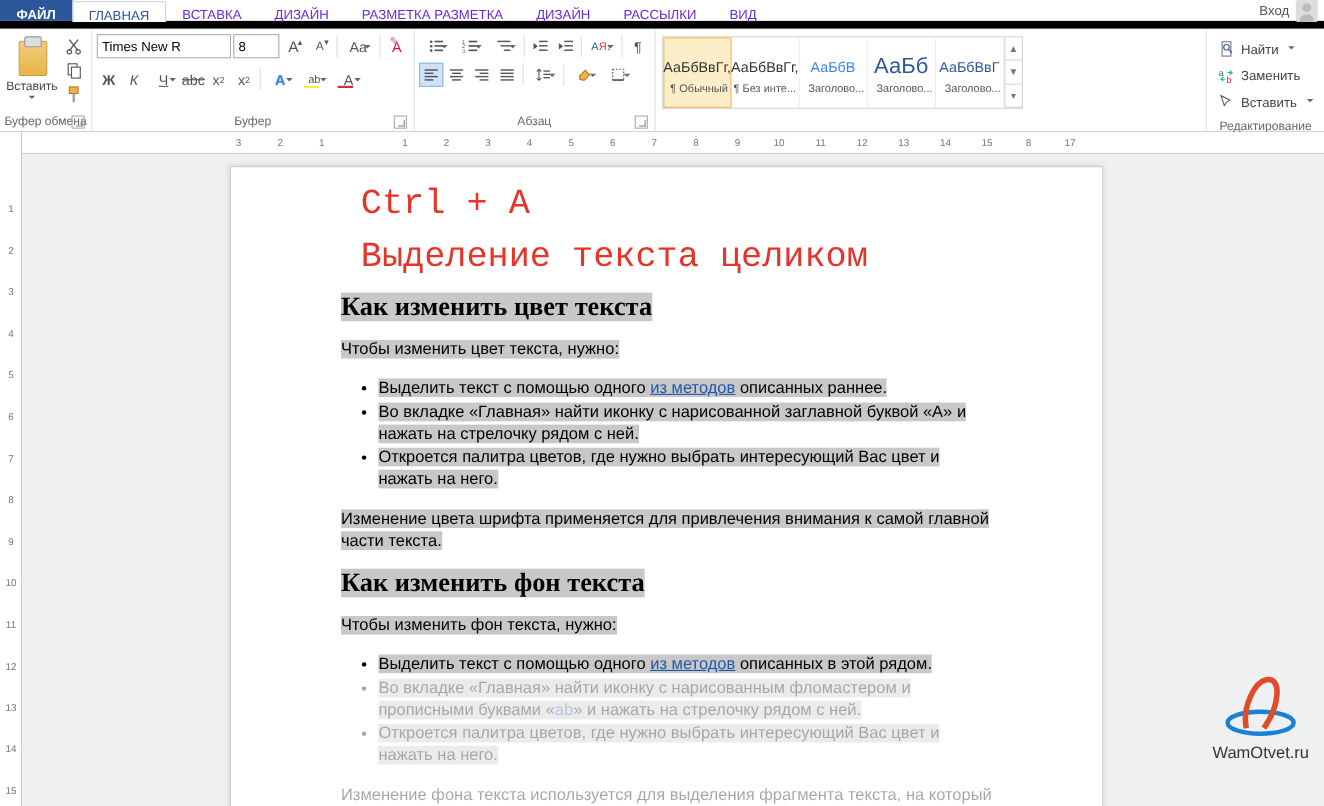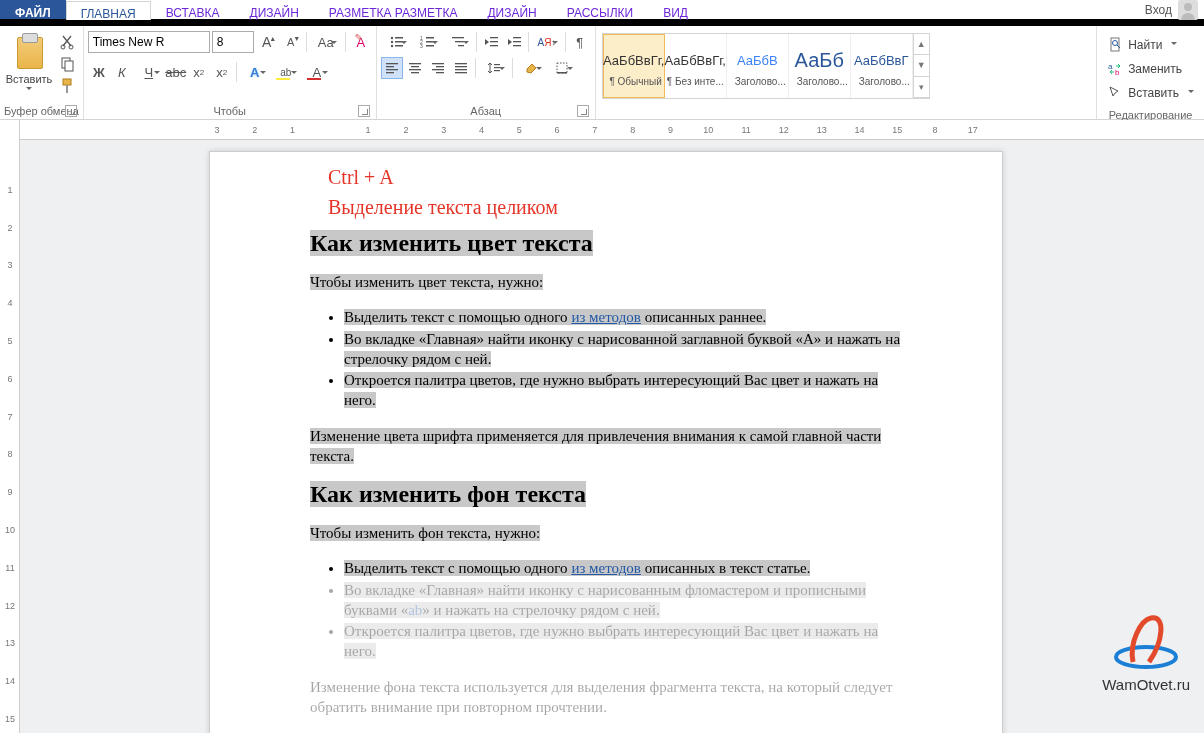--- a/index.html
+++ b/index.html
@@ -44,23 +44,23 @@
   .edit-col{display:flex;flex-direction:column;padding:4px 6px;gap:4px}
   .edit-item{display:flex;align-items:center;gap:5px;cursor:pointer;font-size:12px;color:#444;height:20px}
   .ruler-area{background:#eef0f2;height:613px;position:relative;overflow:hidden}
   .vr{position:absolute;left:0;top:0;width:20px;height:100%;background:#fff;border-right:1px solid #ccc}
   .vr-scale{position:absolute;left:0;top:27px;width:20px;height:580px;font-size:9px;color:#777}
   .vr-tick{position:absolute;left:0;width:100%;text-align:center}
   .hr{position:absolute;left:20px;top:0;right:0;height:20px;background:#fff;border-bottom:1px solid #ccc}
   .hr-scale{position:absolute;left:178px;top:0;height:20px;display:flex;align-items:center;font-size:9px;color:#777}
   .hr-num{width:37.8px;text-align:center}
   .page{position:absolute;left:209px;top:31px;width:794px;height:1000px;background:#fff;box-shadow:0 0 6px rgba(0,0,0,.15);border:1px solid #ccc;padding:10px 100px 40px}
-  .overlay-title{color:#e53529;font-size:20px;font-family:Liberation Serif, serif;line-height:1.5;margin:0 0 8px;padding-left:18px}
+  .overlay-title{color:#e53529;font-size:32px;font-family:Liberation Mono, monospace;line-height:1.5;margin:0 0 8px;padding-left:18px}
   .doc h2{font-family:"Times New Roman",serif;font-size:24px;font-weight:bold;color:#000;margin:6px 0 10px}
-  .doc p,.doc li{font-family:Liberation Serif, serif;font-size:15px;color:#000;line-height:1.35}
+  .doc p,.doc li{font-family:Liberation Sans, sans-serif;font-size:15px;color:#000;line-height:1.35}
   .doc ul{margin:4px 0 12px;padding-left:34px}
   .doc li{margin-bottom:1px}
   .sel-bg{background:#c8c8c8}
   .doc a{color:#2258a6;text-decoration:underline}
   .doc .ab{color:#2258a6}
   .faded{opacity:.35}
   .watermark{position:absolute;right:14px;bottom:40px;text-align:center;color:#333;font-size:15px}
   .wm-icon{width:70px;height:60px;margin:0 auto 4px;position:relative}
   .bold{font-weight:bold}.ital{font-style:italic}.under{text-decoration:underline}.strike{text-decoration:line-through}
   .colorbar{width:14px;height:2px;position:absolute;bottom:2px;left:4px}
@@ -149,21 +149,21 @@
         <div class="ib dd" style="position:relative">
             <span style="font-size:10px">ab</span>
             <span class="colorbar" style="background:#ffeb3b"></span>
           </div>
         <div class="ib dd" style="position:relative">
             <span>A</span>
             <span class="colorbar" style="background:#d32f2f"></span>
           </div>
       </div>
     </div>
-    <div class="group-label"><span>Чтобы</span><span class="dlg"></span></div>
+    <div class="group-label"><span>Буфер</span><span class="dlg"></span></div>
   </div>
 
   <div class="group">
     <div class="group-body" style="flex-direction:column;gap:4px">
       <div class="row">
         <div class="ib dd">
             <svg width="14" height="14">
               <circle cx="3" cy="3" r="1.2" fill="#555"></circle>
               <rect x="6" y="2" width="8" height="1.5" fill="#555"></rect>
               <circle cx="3" cy="7" r="1.2" fill="#555"></circle>
@@ -395,21 +395,21 @@
     <p><span class="sel-bg">Чтобы изменить цвет текста, нужно:</span></p>
     <ul>
       <li><span class="sel-bg"><span>Выделить текст с помощью одного </span><a>из методов</a><span> описанных раннее.</span></span></li>
       <li><span class="sel-bg">Во вкладке «Главная» найти иконку с нарисованной заглавной буквой «А» и нажать на стрелочку рядом с ней.</span></li>
       <li><span class="sel-bg">Откроется палитра цветов, где нужно выбрать интересующий Вас цвет и нажать на него.</span></li>
     </ul>
     <p><span class="sel-bg">Изменение цвета шрифта применяется для привлечения внимания к самой главной части текста.</span></p>
     <h2><span class="sel-bg">Как изменить фон текста</span></h2>
     <p><span class="sel-bg">Чтобы изменить фон текста, нужно:</span></p>
     <ul>
-      <li><span class="sel-bg"><span>Выделить текст с помощью одного </span><a>из методов</a><span> описанных в текст статье.</span></span></li>
+      <li><span class="sel-bg"><span>Выделить текст с помощью одного </span><a>из методов</a><span> описанных в этой рядом.</span></span></li>
       <li class="faded"><span class="sel-bg"><span>Во вкладке «Главная» найти иконку с нарисованным фломастером и прописными буквами «</span><span class="ab">ab</span><span>» и нажать на стрелочку рядом с ней.</span></span></li>
       <li class="faded"><span class="sel-bg">Откроется палитра цветов, где нужно выбрать интересующий Вас цвет и нажать на него.</span></li>
     </ul>
     <p class="faded"><span>Изменение фона текста используется для выделения фрагмента текста, на который следует обратить внимание при повторном прочтении.</span></p>
   </div>
 
   <div class="watermark">
     <div class="wm-icon">
       <svg width="70" height="60" viewBox="0 0 70 60">
         <ellipse cx="35" cy="45" rx="30" ry="10" fill="none" stroke="#1b7fd6" stroke-width="4"></ellipse>

